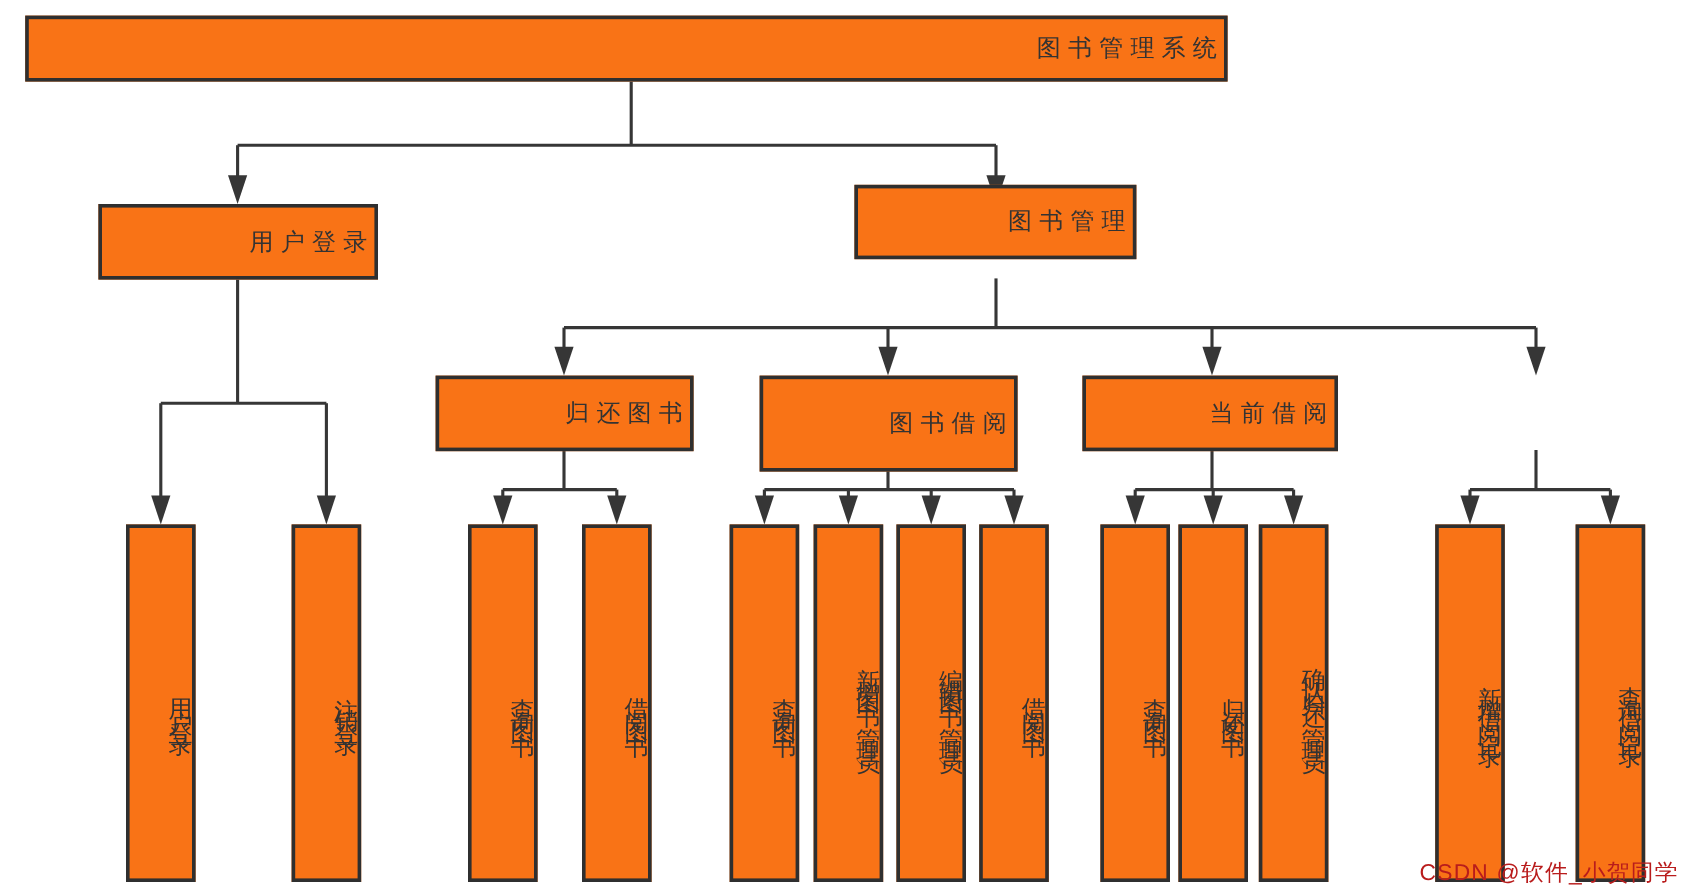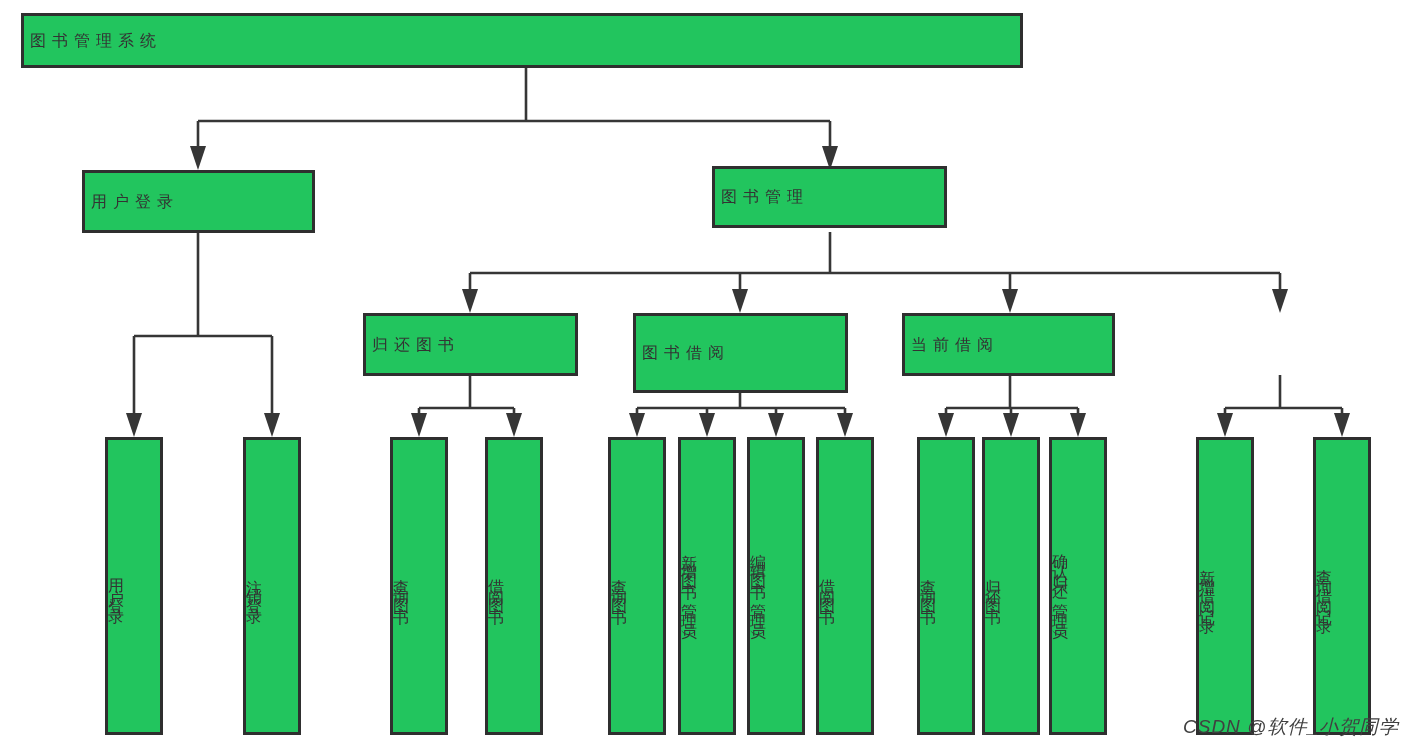--- a/index.html
+++ b/index.html
@@ -12,44 +12,44 @@
     font-family: "Liberation Sans", "DejaVu Sans", sans-serif;
   }
   .lines {
     position: absolute;
     left: 0; top: 0;
     width: 1405px; height: 747px;
   }
   .box {
     position: absolute;
     box-sizing: border-box;
-    background: #22c55e;
+    background: #f97316;
     border: 3px solid #2f2f2f;
     display: flex;
     align-items: center;
-    justify-content: flex-start;
+    justify-content: flex-end;
     color: #333333;
-    font-size: 16px;
+    font-size: 20px;
   }
   .hlabel {
     letter-spacing: 6px;
     text-indent: 6px;
     white-space: nowrap;
     line-height: 1;
   }
   .leaf .vlabel {
     writing-mode: vertical-rl;
     text-orientation: mixed;
     letter-spacing: 10px;
     line-height: 1;
     white-space: nowrap;
   }
   .root  { left: 21px;  top: 13px;  width: 1002px; height: 55px; }
   .l2a   { left: 82px;  top: 170px; width: 233px;  height: 63px; }
-  .l2b   { left: 712px; top: 166px; width: 235px;  height: 62px; }
+  .l2b   { left: 712px; top: 154px; width: 235px;  height: 62px; }
   .l3a   { left: 363px; top: 313px; width: 215px;  height: 63px; }
   .l3b   { left: 633px; top: 313px; width: 215px;  height: 80px; }
   .l3c   { left: 902px; top: 313px; width: 213px;  height: 63px; }
   .l3d   { left: 1173px;top: 313px; width: 215px;  height: 63px; }
   .leaf  { top: 437px; width: 58px; height: 298px; }
   .lf-0  { left: 105px; }
   .lf-1  { left: 243px; }
   .lf-2  { left: 390px; }
   .lf-3  { left: 485px; }
   .lf-4  { left: 608px; }
@@ -60,24 +60,23 @@
   .lf-9  { left: 982px; }
   .lf-10 { left: 1049px; }
   .lf-11 { left: 1196px; }
   .lf-12 { left: 1313px; }
   .watermark {
     position: absolute;
     left: 1183px;
     top: 714px;
     font-size: 19px;
     letter-spacing: 1px;
-    color: #404040;
+    color: #b91c1c;
     white-space: nowrap;
     z-index: 5;
-    font-style: italic;
   }
 </style>
 </head>
 <body>
 
 <div class="canvas">
 
   <svg class="lines" viewBox="0 0 1405 747" xmlns="http://www.w3.org/2000/svg">
     <g stroke="#363636" stroke-width="2.6" fill="none">
 

